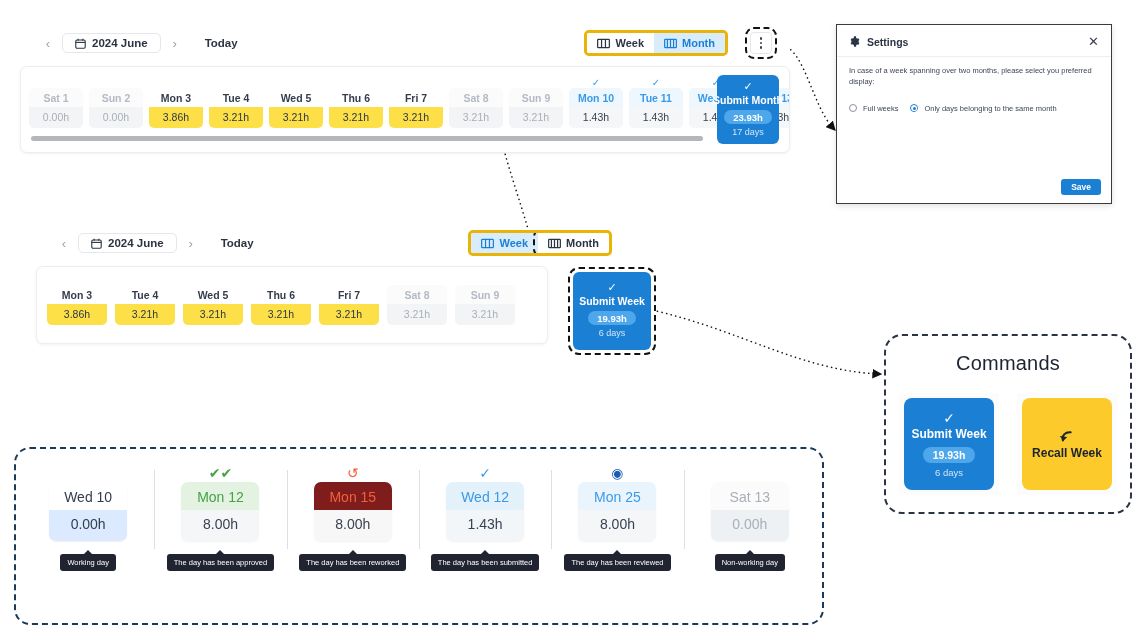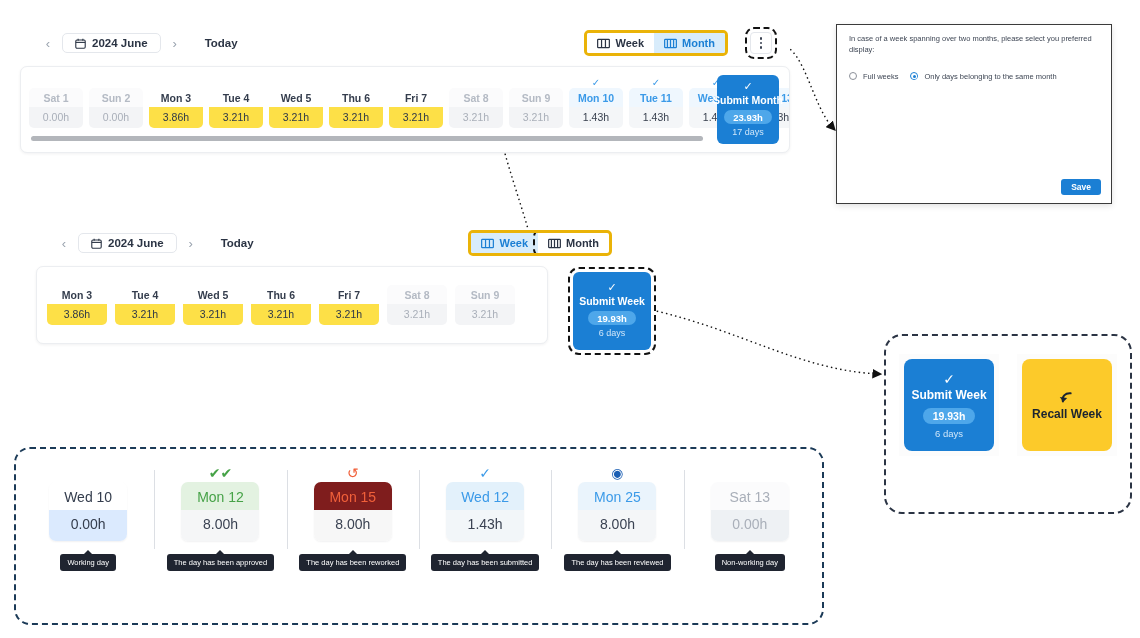--- a/index.html
+++ b/index.html
@@ -352,20 +352,28 @@
     <div class="submit-card">
       <div class="sc-check">✓</div>
       <div class="sc-label">Submit Month</div>
       <div class="sc-hours">23.93h</div>
       <div class="sc-days">17 days</div>
     </div>
   </div>
 </div>
 
 <div class="dialog" style="left:836px; top:24px; width:276px; height:180px;">
+  <div class="dlg-head">
+    <svg class="dlg-gear" viewBox="0 0 16 16">
+      <path fill="#2b3444" d="M8 5.1A2.9 2.9 0 1 0 8 10.9 2.9 2.9 0 0 0 8 5.1zm0 4.3A1.4 1.4 0 1 1 8 6.6a1.4 1.4 0 0 1 0 2.8z"></path>
+      <path fill="#2b3444" d="M14 8c0-.4 0-.8-.1-1.1l1.3-1-1.5-2.6-1.5.6c-.5-.4-1.1-.8-1.8-1L10.2.5H7.2L7 2.9c-.6.2-1.2.5-1.7.9l-1.5-.6L2.3 5.8l1.3 1C3.5 7.2 3.5 7.6 3.5 8s0 .8.1 1.1l-1.3 1 1.5 2.6 1.5-.6c.5.4 1.1.8 1.8 1l.2 2.4h3l.2-2.4c.6-.2 1.2-.5 1.7-.9l1.5.6 1.5-2.6-1.3-1c.1-.4.1-.8.1-1.2z"></path>
+    </svg>
+    <div class="dlg-title">Settings</div>
+    <div class="dlg-close">✕</div>
+  </div>
   <div class="dlg-body">
     <div class="dlg-text">In case of a week spanning over two months, please select you preferred display:</div>
     <div class="dlg-opts">
       <span class="radio"></span>
       <span class="radio-lbl">Full weeks</span>
       <span class="radio on"></span>
       <span class="radio-lbl">Only days belonging to the same month</span>
     </div>
   </div>
   <div class="dlg-foot">
@@ -447,20 +455,21 @@
 
   <div class="submit-card dash-hl" style="position:absolute; left:531px; top:36px; width:78px; padding:10px 6px 12px;">
     <div class="sc-check">✓</div>
     <div class="sc-label">Submit Week</div>
     <div class="sc-hours">19.93h</div>
     <div class="sc-days">6 days</div>
   </div>
 </div>
 
 <div class="commands" style="left:884px; top:334px; width:248px; height:180px;">
+  <div class="cmd-title">Commands</div>
   <div class="cmd-row">
     <div class="cmd-box">
       <div class="cmd-btn blue">
         <div class="cmd-check">✓</div>
         <div class="cmd-label">Submit Week</div>
         <div class="cmd-hours">19.93h</div>
         <div class="cmd-days">6 days</div>
       </div>
     </div>
     <div class="cmd-box">

